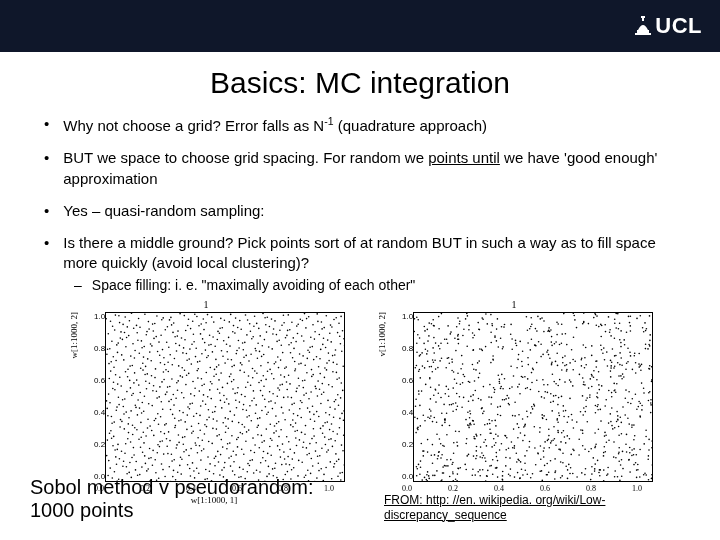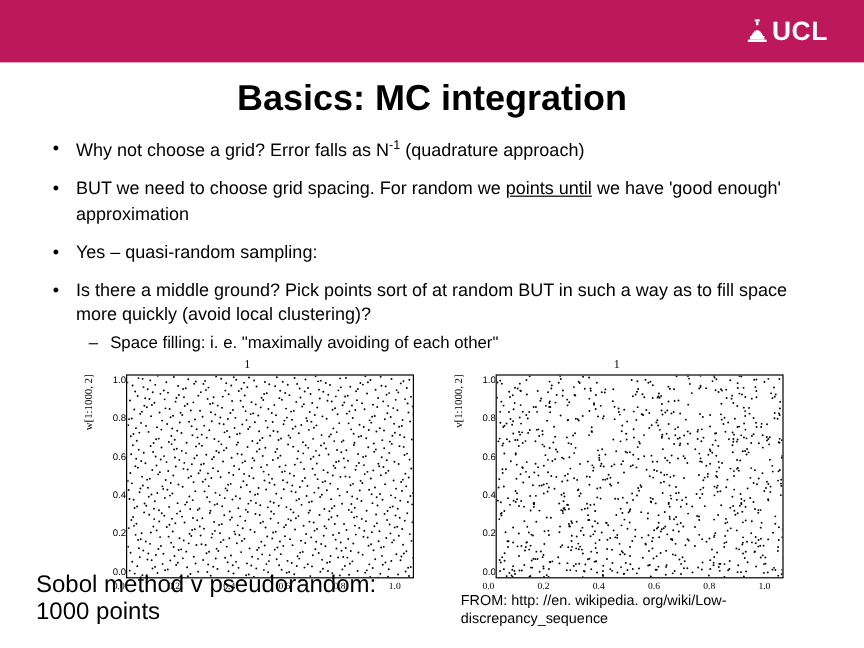--- a/index.html
+++ b/index.html
@@ -7,45 +7,45 @@
     width: 720px;
     height: 540px;
     font-family: Arial, Helvetica, sans-serif;
     background: #fff;
     overflow: hidden;
     position: relative;
   }
   .header-bar {
     width: 100%;
     height: 52px;
-    background: #be185d;
+    background: #0f172a;
     display: flex;
     justify-content: flex-end;
     align-items: center;
-    padding-right: 30px;
+    padding-right: 18px;
   }
   .logo {
     display: flex;
     align-items: center;
     gap: 4px;
   }
   .logo-dome {
     width: 16px;
     height: 20px;
   }
   .logo-text {
     color: #fff;
     font-size: 22px;
     font-weight: 900;
     letter-spacing: 0.5px;
   }
   .title {
     text-align: center;
     font-size: 30px;
-    font-weight: 700;
+    font-weight: 400;
     margin-top: 14px;
     margin-bottom: 14px;
     color: #000;
   }
   .content {
     padding: 0 38px 0 38px;
   }
   ul.bullets {
     list-style: none;
     font-size: 15px;
@@ -157,20 +157,21 @@
   .caption {
     font-size: 20px;
     font-weight: 400;
     color: #000000;
     flex: 0 0 330px;
   }
   .source {
     font-size: 12px;
     color: #000;
     line-height: 1.2;
+    text-decoration: underline;
   }
   svg.dots circle { fill: #000; }
 </style>
 </head>
 <body>
 
 <div class="header-bar">
   <div class="logo">
     <svg class="logo-dome" viewBox="0 0 16 20">
       <rect x="0" y="17" width="16" height="2" fill="#fff"></rect>
@@ -187,21 +188,21 @@
 
 <div class="content">
   <ul class="bullets">
     <li>
       <span>
         <span>Why not choose a grid? Error falls as N</span><span class="sup">-1</span><span> (quadrature approach)</span>
       </span>
     </li>
     <li>
       <span>
-        <span>BUT we need to choose grid spacing. For random we </span><span class="underline">points until</span><span> we have 'good enough' approximation</span>
+        <span>BUT we space to choose grid spacing. For random we </span><span class="underline">points until</span><span> we have 'good enough' approximation</span>
       </span>
     </li>
     <li>
         <span>Yes – quasi-random sampling:</span>
       </li>
     <li>
         <span>Is there a middle ground? Pick points sort of at random BUT in such a way as to fill space more quickly (avoid local clustering)?</span>
       </li>
   </ul>
   <ul class="sub">
@@ -1231,20 +1232,21 @@
       </div>
       <div class="xaxis">
         <div class="xticks">
           <span>0.0</span>
           <span>0.2</span>
           <span>0.4</span>
           <span>0.6</span>
           <span>0.8</span>
           <span>1.0</span>
         </div>
+        <div class="xlabel">w[1:1000, 1]</div>
       </div>
     </div>
 
     <div class="figure">
       <div class="fig-title">1</div>
       <div class="plotwrap">
         <div class="yaxis">
           <div class="ylabel">v[1:1000, 2]</div>
         </div>
         <div class="yticks">

